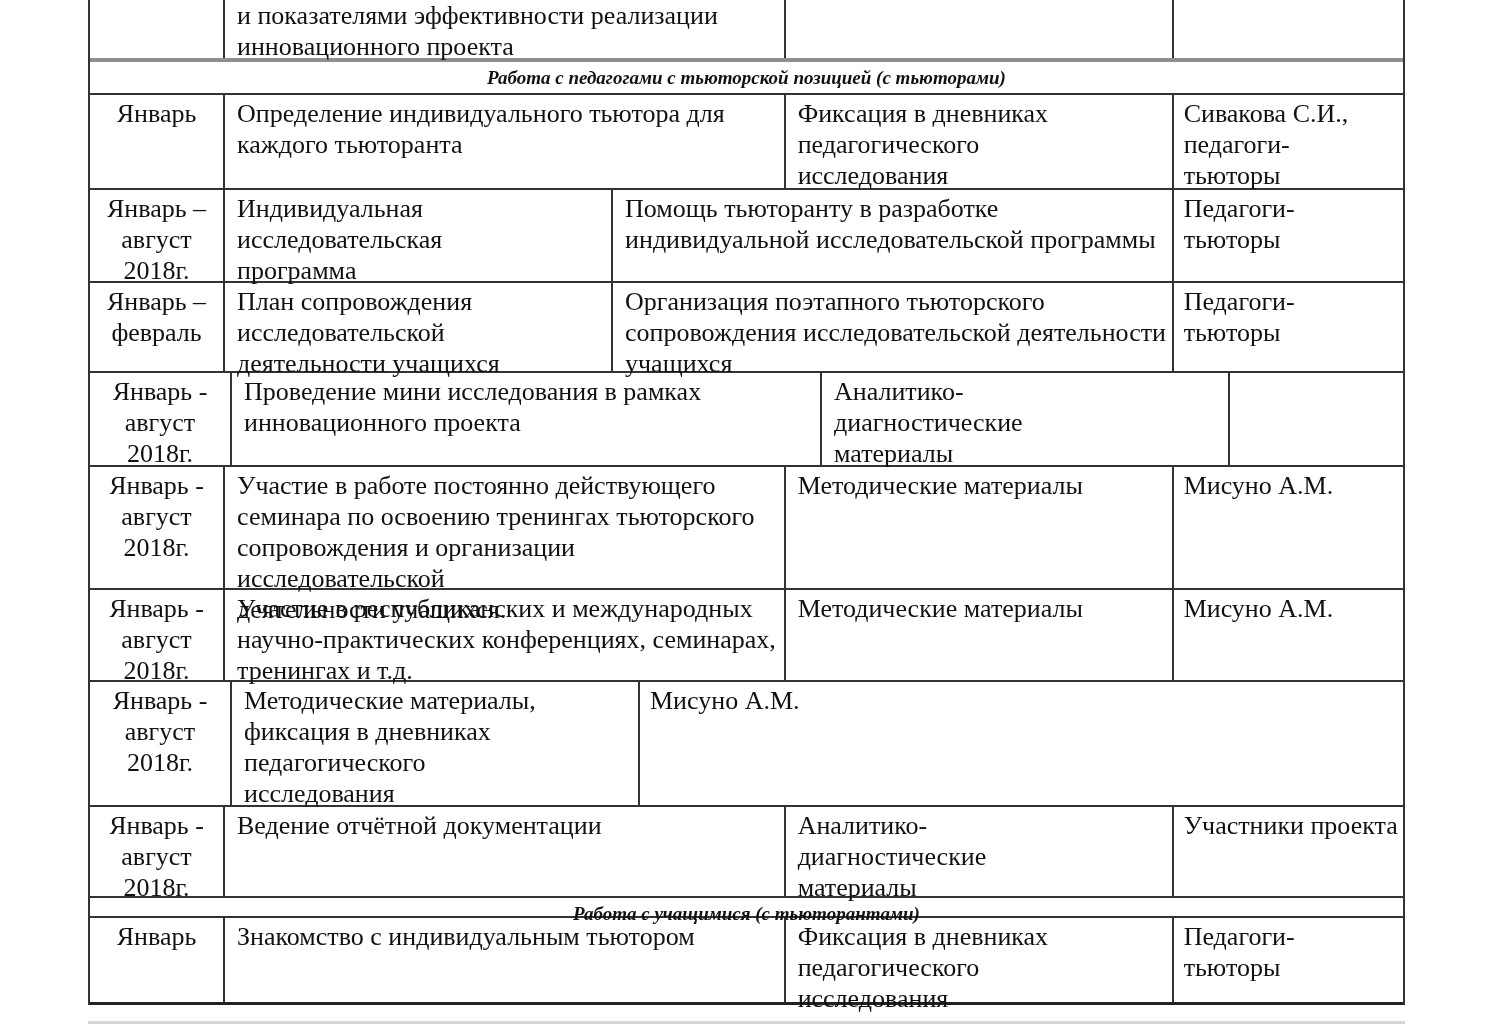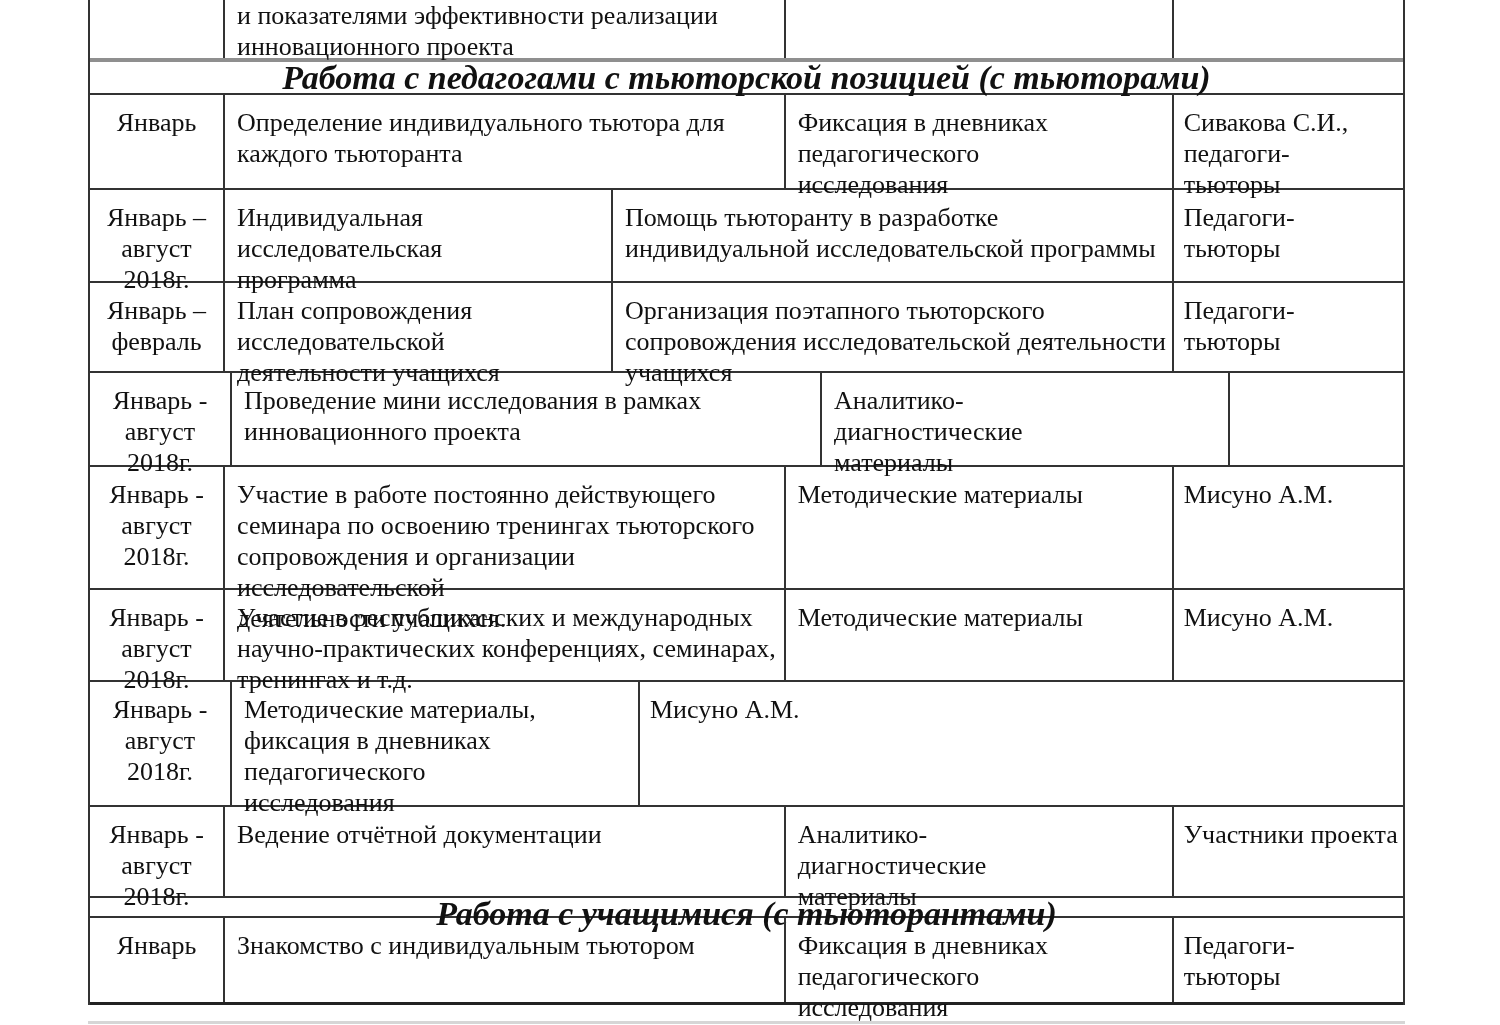--- a/index.html
+++ b/index.html
@@ -23,31 +23,31 @@
     display:flex;
     box-sizing:border-box;
     border-bottom:2px solid #333333;
   }
   .cell{
     box-sizing:border-box;
     font-size:26px;
     line-height:31px;
     white-space:pre-line;
     overflow:visible;
-    padding-top:12px;
+    padding-top:3px;
   }
   .c-period{width:142px;text-align:center;padding-left:2px;padding-right:2px;border-right:2px solid #333333;}
   .c-activity{width:590px;padding-left:12px;padding-right:2px;border-right:2px solid #333333;}
   .c-result{width:408px;padding-left:12px;padding-right:4px;border-right:2px solid #333333;}
   .c-resp{width:241px;padding-left:10px;padding-right:4px;}
   .sec-cell{
     width:100%;
     box-sizing:border-box;
     text-align:center;
-    font-size:34px;
+    font-size:19px;
     line-height:31px;
     font-weight:bold;
     font-style:italic;
     white-space:pre-line;
     overflow:visible;
   }
   
   .r0{height:62px;border-bottom:4px solid #8f8f8f;}
   .r0 .cell{padding-top:0;}
   .s1{height:33px;}

